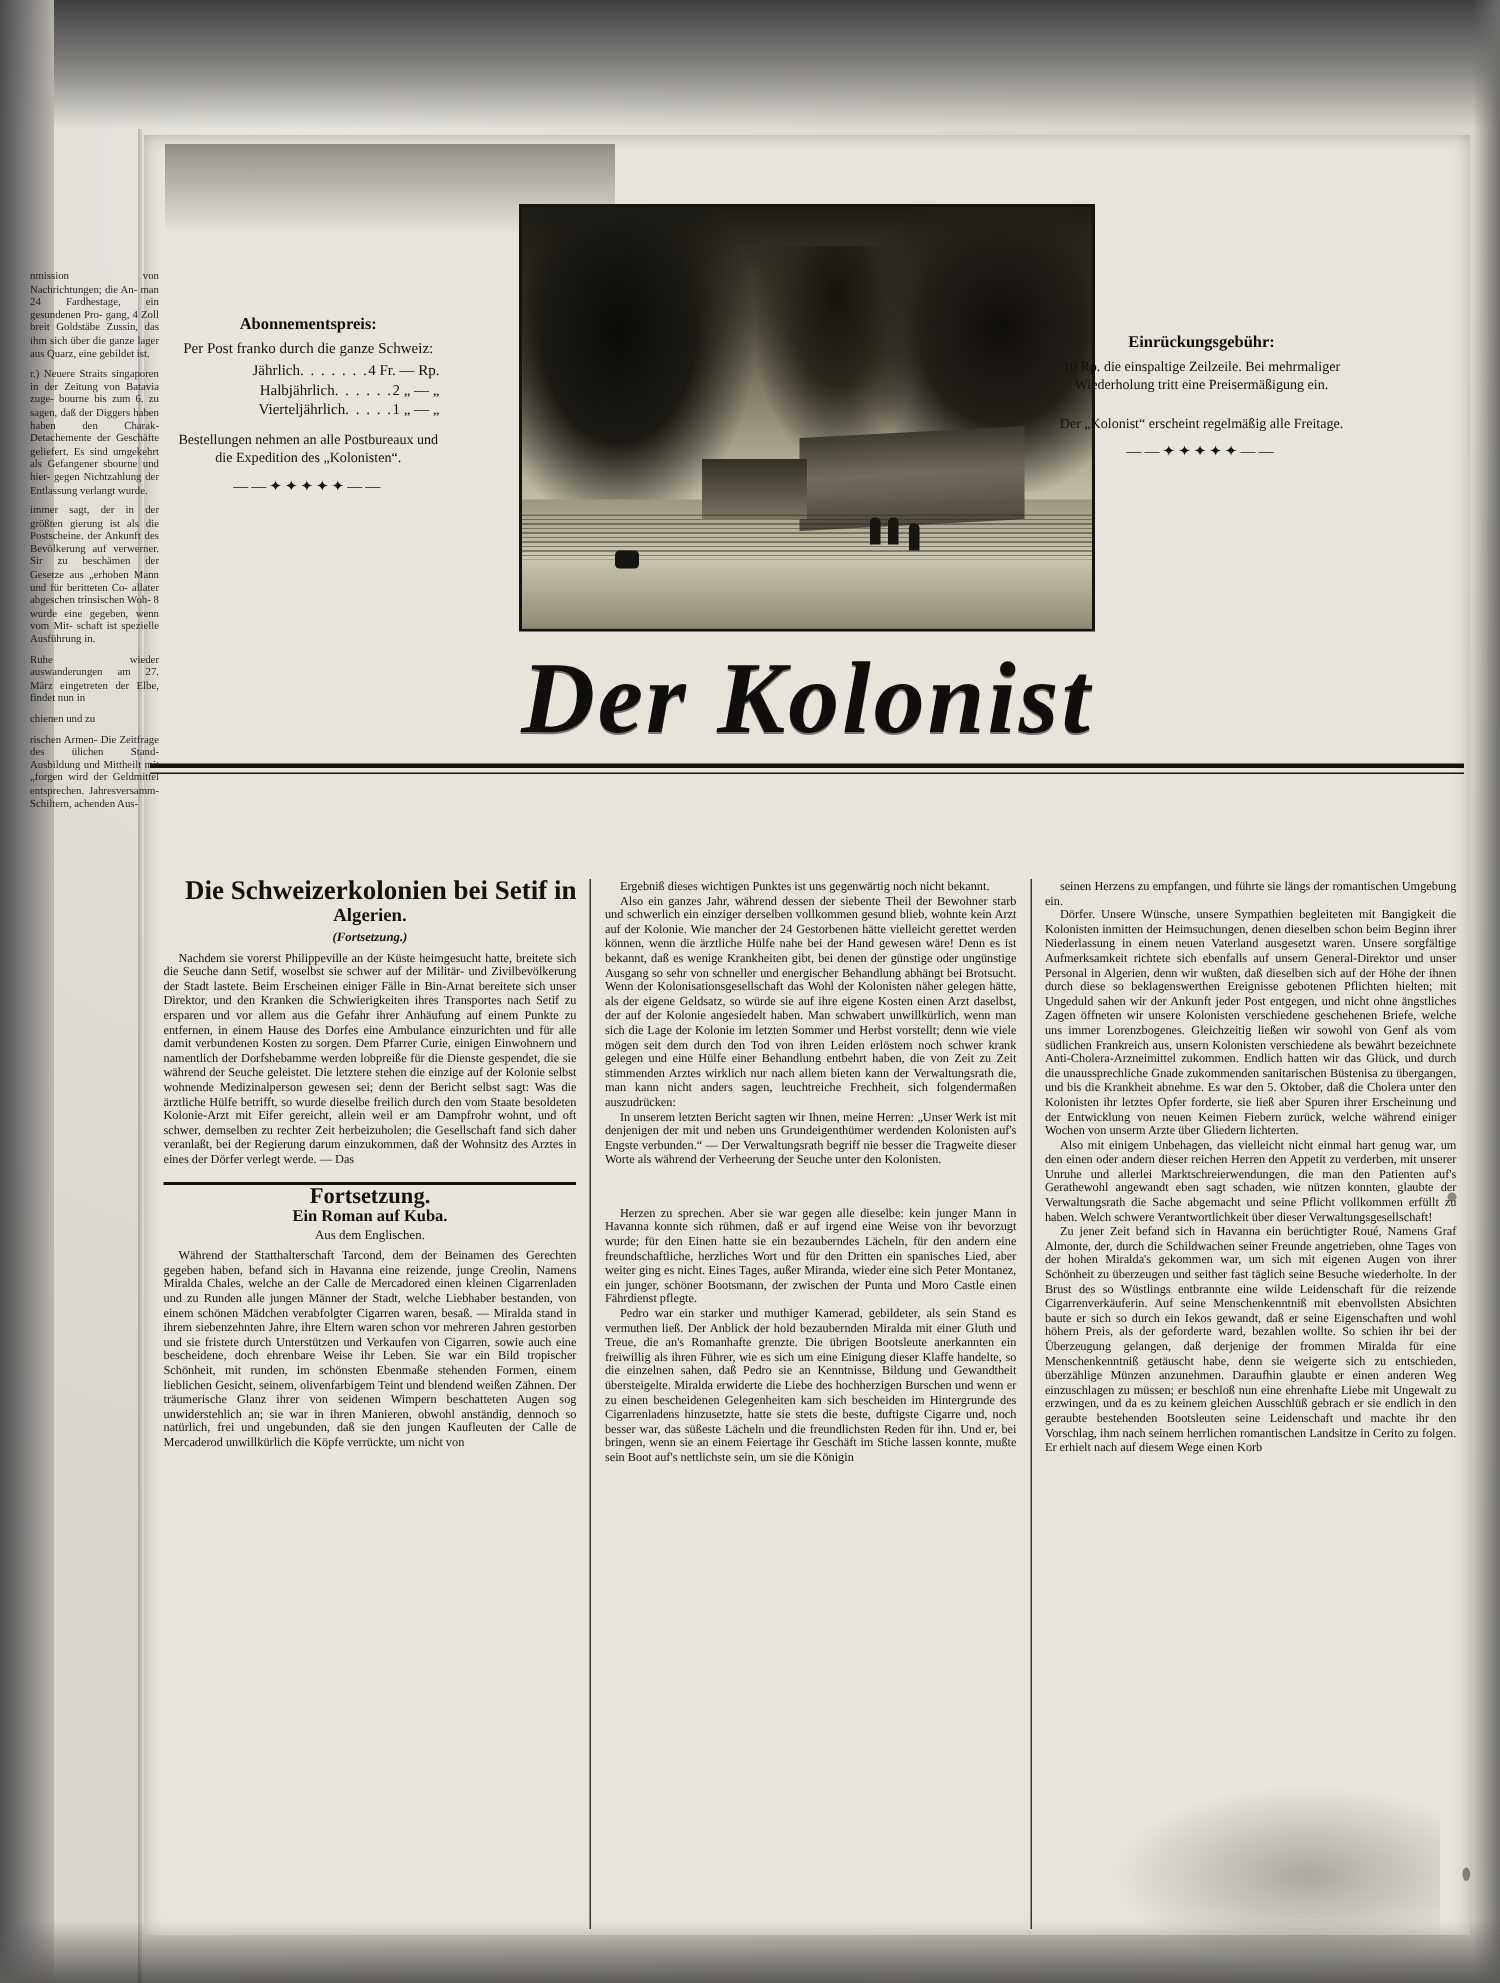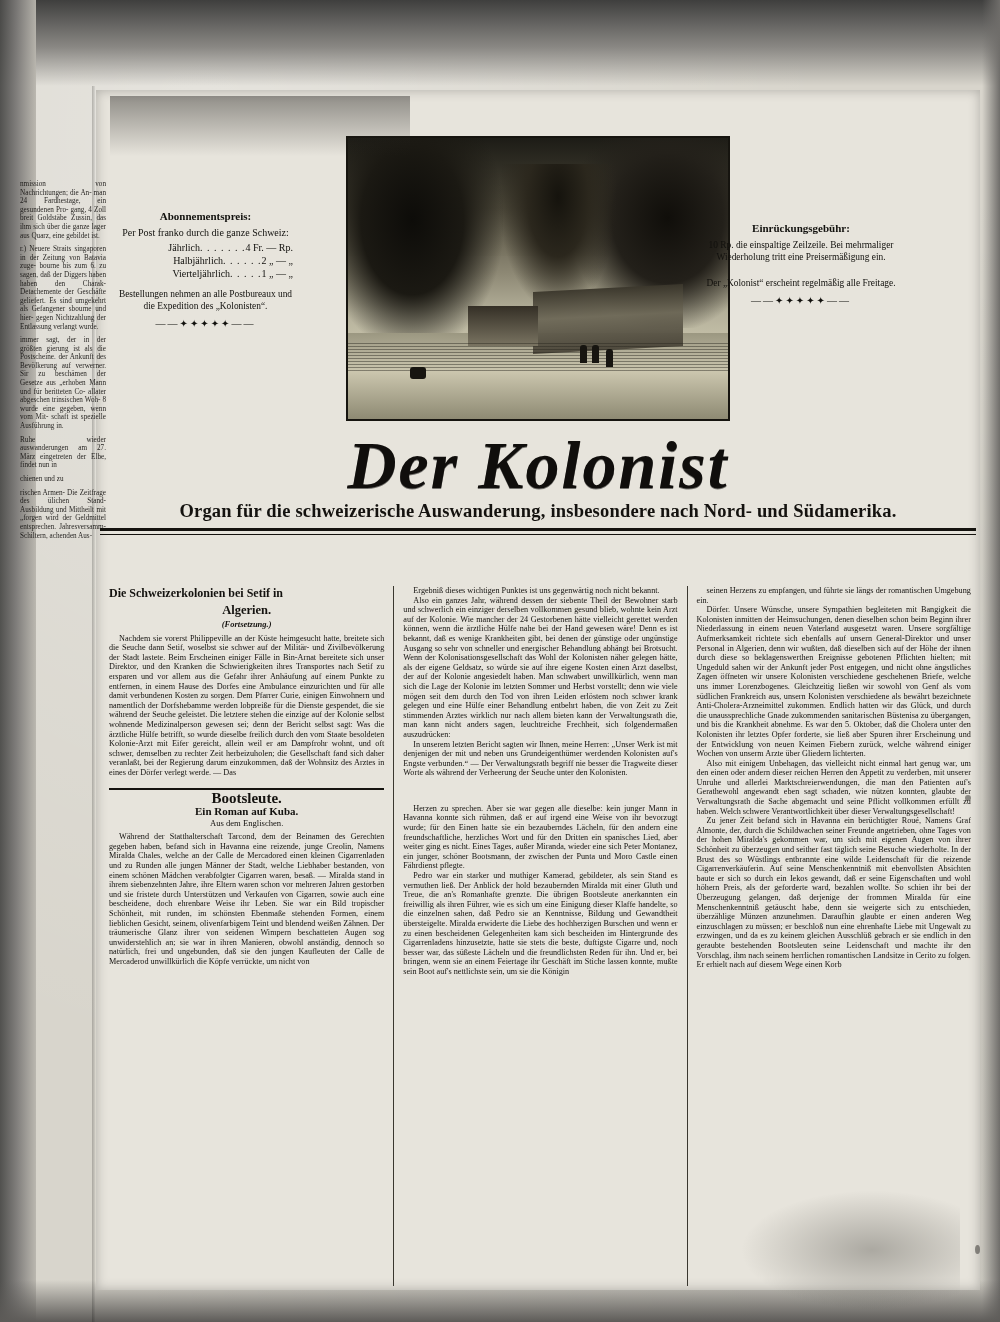--- a/index.html
+++ b/index.html
@@ -198,23 +198,23 @@
     font-family: "Liberation Serif", serif;
     font-size: 8.2px;
     line-height: 9.6px;
     text-align: justify;
     color: #14120f;
     position: relative;
   }
   .col + .col { border-left: 1px solid #3a372f; }
   .col p { margin: 0; text-indent: 10px; }
   .headline {
-    text-align: left;
+    text-align: right;
     font-weight: bold;
-    font-size: 12px;
+    font-size: 18px;
     line-height: 15px;
     margin-bottom: 2px;
     text-indent: 0;
   }
   .headline-2 {
     text-align: center;
     font-weight: bold;
     font-size: 12.5px;
     line-height: 15px;
     text-indent: 0;
@@ -275,21 +275,20 @@
         <div class="cut-hut2"></div>
         <div class="cut-water"></div>
         <div class="cut-fig" style="left:232px;"></div>
         <div class="cut-fig" style="left:244px;"></div>
         <div class="cut-fig" style="left:258px;bottom:52px;"></div>
         <div class="cut-fig" style="left:62px;bottom:40px;height:12px;width:16px;border-radius:3px;"></div>
       </div>
     </div>
 
     <div class="title-main">Der Kolonist</div>
-    <div class="title-sub">Organ für die schweizerische Auswanderung, insbesondere nach Nord- und Südamerika.</div>
 
     <div class="rule-thick"></div>
 
     <div class="rule-thin"></div>
   </div>
 
   <div class="sub-left">
     <div class="sub-title">Abonnementspreis:</div>
     <div class="sub-line">Per Post franko durch die ganze Schweiz:</div>
     <div class="price-row">
@@ -321,21 +320,21 @@
   <div class="cols">
 
     <div class="col">
       <div class="headline">Die Schweizerkolonien bei Setif in</div>
       <div class="headline-2">Algerien.</div>
       <div class="contin">(Fortsetzung.)</div>
       <p>Nachdem sie vorerst Philippeville an der Küste heimgesucht hatte, breitete sich die Seuche dann Setif, woselbst sie schwer auf der Militär- und Zivilbevölkerung der Stadt lastete. Beim Erscheinen einiger Fälle in Bin-Arnat bereitete sich unser Direktor, und den Kranken die Schwierigkeiten ihres Transportes nach Setif zu ersparen und vor allem aus die Gefahr ihrer Anhäufung auf einem Punkte zu entfernen, in einem Hause des Dorfes eine Ambulance einzurichten und für alle damit verbundenen Kosten zu sorgen. Dem Pfarrer Curie, einigen Einwohnern und namentlich der Dorfshebamme werden lobpreiße für die Dienste gespendet, die sie während der Seuche geleistet. Die letztere stehen die einzige auf der Kolonie selbst wohnende Medizinalperson gewesen sei; denn der Bericht selbst sagt: Was die ärztliche Hülfe betrifft, so wurde dieselbe freilich durch den vom Staate besoldeten Kolonie-Arzt mit Eifer gereicht, allein weil er am Dampfrohr wohnt, und oft schwer, demselben zu rechter Zeit herbeizuholen; die Gesellschaft fand sich daher veranlaßt, bei der Regierung darum einzukommen, daß der Wohnsitz des Arztes in eines der Dörfer verlegt werde. — Das</p>
       <p></p>
 
       <div class="feuilleton-rule"></div>
-      <div class="feuilleton-title">Bootsleute.</div>
+      <div class="feuilleton-title">Fortsetzung.</div>
       <div class="sub-head">Ein Roman auf Kuba.</div>
       <div class="from-english">Aus dem Englischen.</div>
       <p>Während der Statthalterschaft Tarcond, dem der Beinamen des Gerechten gegeben haben, befand sich in Havanna eine reizende, junge Creolin, Namens Miralda Chales, welche an der Calle de Mercadored einen kleinen Cigarrenladen und zu Runden alle jungen Männer der Stadt, welche Liebhaber bestanden, von einem schönen Mädchen verabfolgter Cigarren waren, besaß. — Miralda stand in ihrem siebenzehnten Jahre, ihre Eltern waren schon vor mehreren Jahren gestorben und sie fristete durch Unterstützen und Verkaufen von Cigarren, sowie auch eine bescheidene, doch ehrenbare Weise ihr Leben. Sie war ein Bild tropischer Schönheit, mit runden, im schönsten Ebenmaße stehenden Formen, einem lieblichen Gesicht, seinem, olivenfarbigem Teint und blendend weißen Zähnen. Der träumerische Glanz ihrer von seidenen Wimpern beschatteten Augen sog unwiderstehlich an; sie war in ihren Manieren, obwohl anständig, dennoch so natürlich, frei und ungebunden, daß sie den jungen Kaufleuten der Calle de Mercaderod unwillkürlich die Köpfe verrückte, um nicht von</p>
     </div>
 
     <div class="col">
       <p>Ergebniß dieses wichtigen Punktes ist uns gegenwärtig noch nicht bekannt.</p>
       <p>Also ein ganzes Jahr, während dessen der siebente Theil der Bewohner starb und schwerlich ein einziger derselben vollkommen gesund blieb, wohnte kein Arzt auf der Kolonie. Wie mancher der 24 Gestorbenen hätte vielleicht gerettet werden können, wenn die ärztliche Hülfe nahe bei der Hand gewesen wäre! Denn es ist bekannt, daß es wenige Krankheiten gibt, bei denen der günstige oder ungünstige Ausgang so sehr von schneller und energischer Behandlung abhängt bei Brotsucht. Wenn der Kolonisationsgesellschaft das Wohl der Kolonisten näher gelegen hätte, als der eigene Geldsatz, so würde sie auf ihre eigene Kosten einen Arzt daselbst, der auf der Kolonie angesiedelt haben. Man schwabert unwillkürlich, wenn man sich die Lage der Kolonie im letzten Sommer und Herbst vorstellt; denn wie viele mögen seit dem durch den Tod von ihren Leiden erlöstem noch schwer krank gelegen und eine Hülfe einer Behandlung entbehrt haben, die von Zeit zu Zeit stimmenden Arztes wirklich nur nach allem bieten kann der Verwaltungsrath die, man kann nicht anders sagen, leuchtreiche Frechheit, sich folgendermaßen auszudrücken:</p>
       <p>In unserem letzten Bericht sagten wir Ihnen, meine Herren: „Unser Werk ist mit denjenigen der mit und neben uns Grundeigenthümer werdenden Kolonisten auf's Engste verbunden.“ — Der Verwaltungsrath begriff nie besser die Tragweite dieser Worte als während der Verheerung der Seuche unter den Kolonisten.</p>
       <div style="height:26px"></div>

